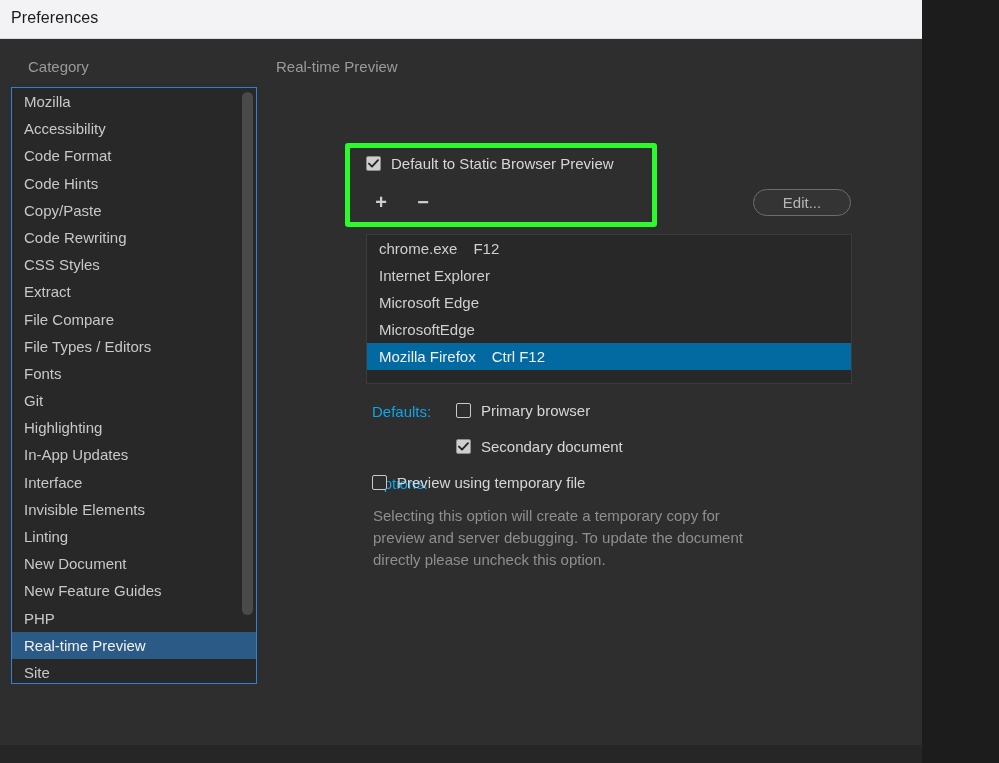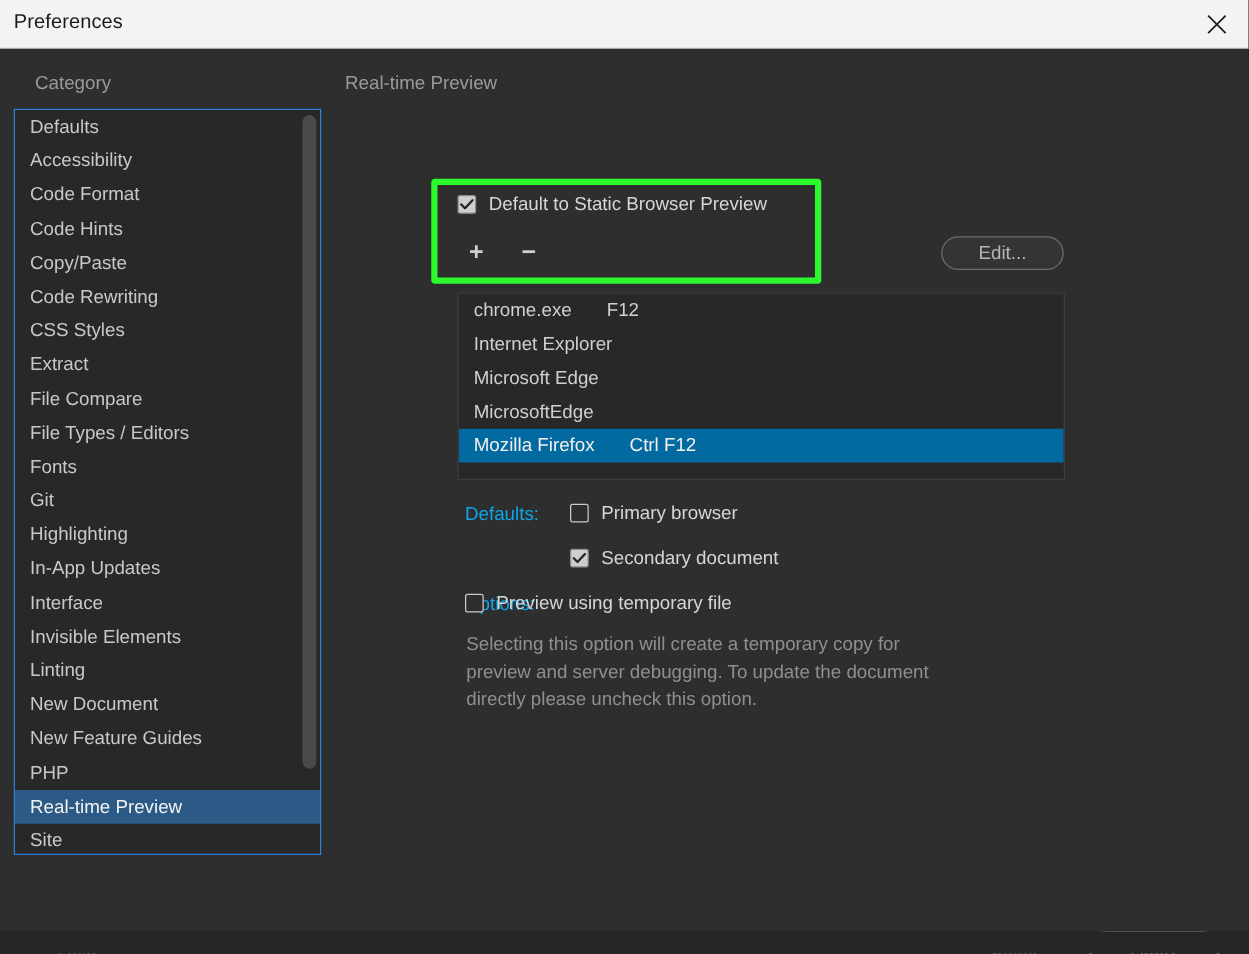--- a/index.html
+++ b/index.html
@@ -5,21 +5,21 @@
   html, body {
     margin: 0;
     padding: 0;
     background: #1c1c1c;
   }
   body {
     font-family: "Liberation Sans", sans-serif;
   }
   .app-window {
     position: relative;
-    width: 999px;
+    width: 922px;
     height: 763px;
     background: #2e2e2e;
     overflow: hidden;
   }
 
   
   .titlebar {
     position: absolute;
     left: 0; top: 0;
     width: 999px;
@@ -220,21 +220,21 @@
     font-size: 15px;
     color: #cfcfcf;
     white-space: nowrap;
     cursor: default;
   }
   .browser-row.selected {
     background: #0369a1;
     color: #f0f0f0;
   }
   .browser-shortcut {
-    margin-left: 28px;
+    margin-left: 16px;
   }
 
   
   .field-label {
     position: absolute;
     font-size: 15px;
     color: #0ea5e9;
   }
   #defaults-label { left: 96px; top: 316px; }
   #options-label  { left: 96px; top: 388px; }
@@ -302,21 +302,21 @@
     </div>
   </div>
 
   <div class="dialog-body">
 
     <div class="section-label" id="category-label">Category</div>
     <div class="section-label" id="panel-title">Real-time Preview</div>
 
     <div class="category-list">
       <div id="category-items">
-          <div class="category-item">Defaults</div>
+          <div class="category-item">Mozilla</div>
           <div class="category-item">Accessibility</div>
           <div class="category-item">Code Format</div>
           <div class="category-item">Code Hints</div>
           <div class="category-item">Copy/Paste</div>
           <div class="category-item">Code Rewriting</div>
           <div class="category-item">CSS Styles</div>
           <div class="category-item">Extract</div>
           <div class="category-item">File Compare</div>
           <div class="category-item">File Types / Editors</div>
           <div class="category-item">Fonts</div>

